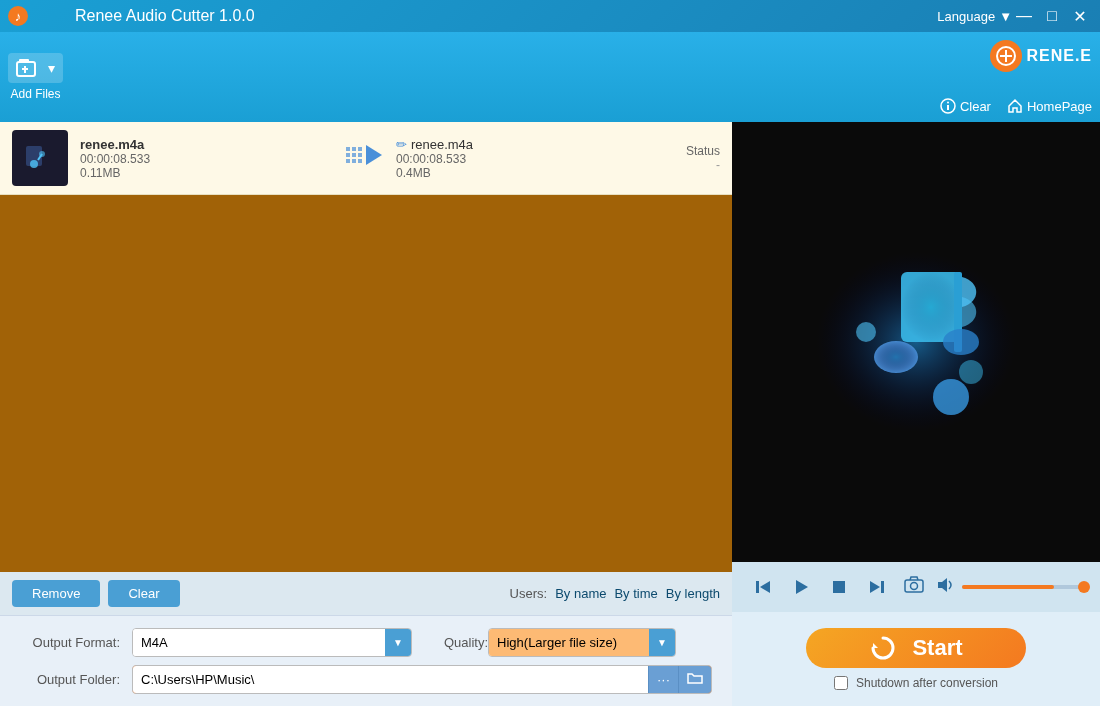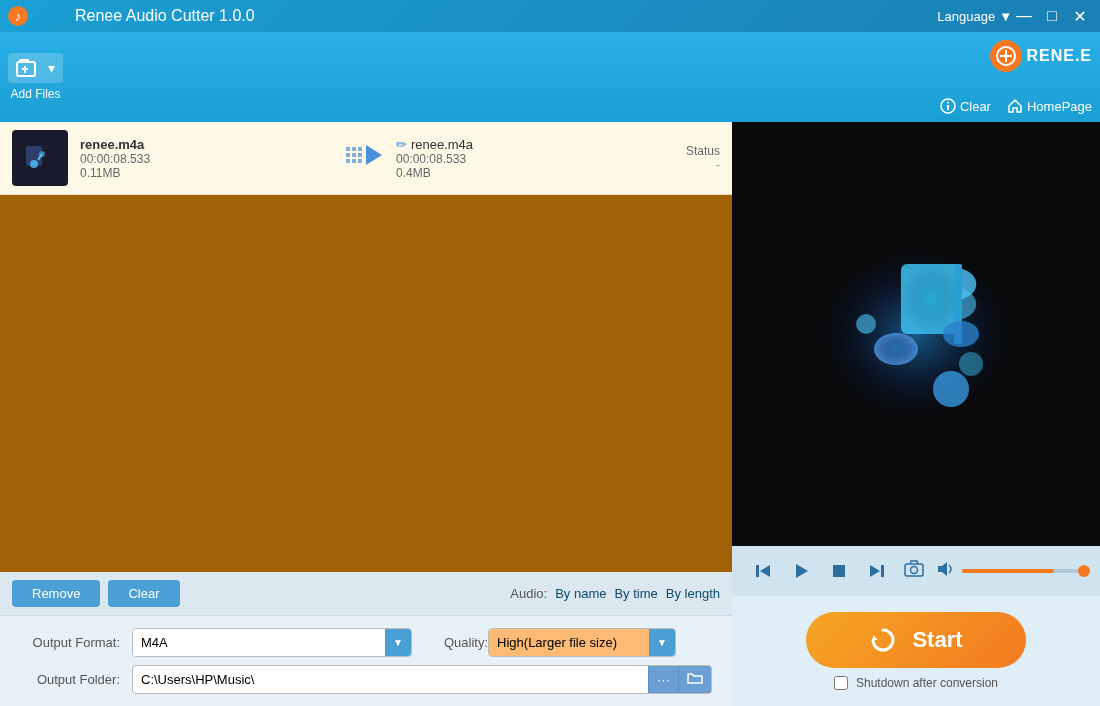--- a/index.html
+++ b/index.html
@@ -391,21 +391,21 @@
       flex-direction: column;
       align-items: center;
       gap: 8px;
     }
 
     .start-btn {
       background: linear-gradient(135deg, #f5a623, #f47920);
       color: white;
       border: none;
       border-radius: 30px;
-      padding: 14px 48px;
+      padding: 6px 48px;
       font-size: 22px;
       font-weight: bold;
       cursor: pointer;
       display: flex;
       align-items: center;
       gap: 15px;
       width: 220px;
       justify-content: center;
     }
 
@@ -556,21 +556,21 @@
           <div class="file-status-value">-</div>
         </div>
       </div>
 
       <div class="empty-list"></div>
     </div>
 
     <div class="sort-bar">
       <button class="action-btn">Remove</button>
       <button class="action-btn">Clear</button>
-      <span class="sort-label">Audio:</span>
+      <span class="sort-label">Users:</span>
       <a class="sort-option">By name</a>
       <a class="sort-option">By time</a>
       <a class="sort-option">By length</a>
     </div>
 
     <div class="settings-bar">
       <div class="settings-row">
         <label class="settings-label">Output Format:</label>
         <div class="select-with-arrow">
           <select style="flex:1; border:none; padding:6px 8px; font-size:13px; background:white; outline:none;">

